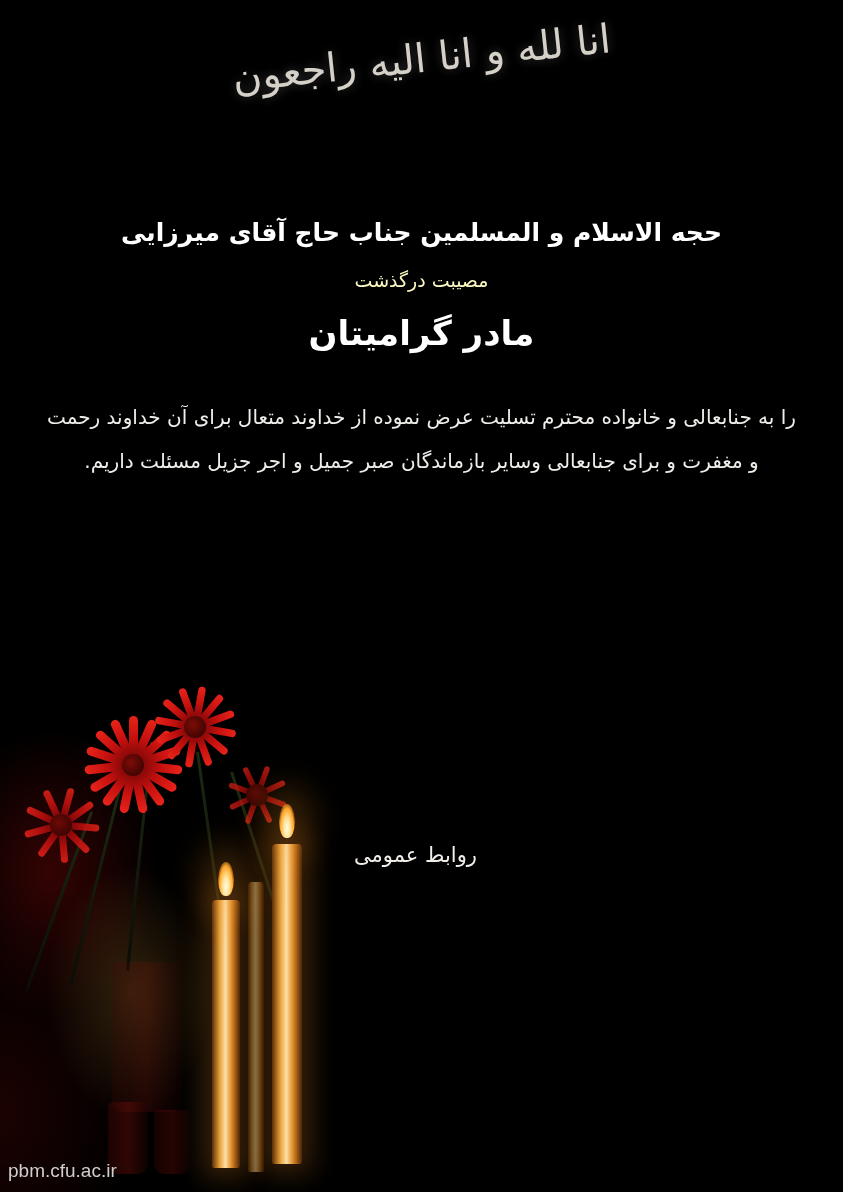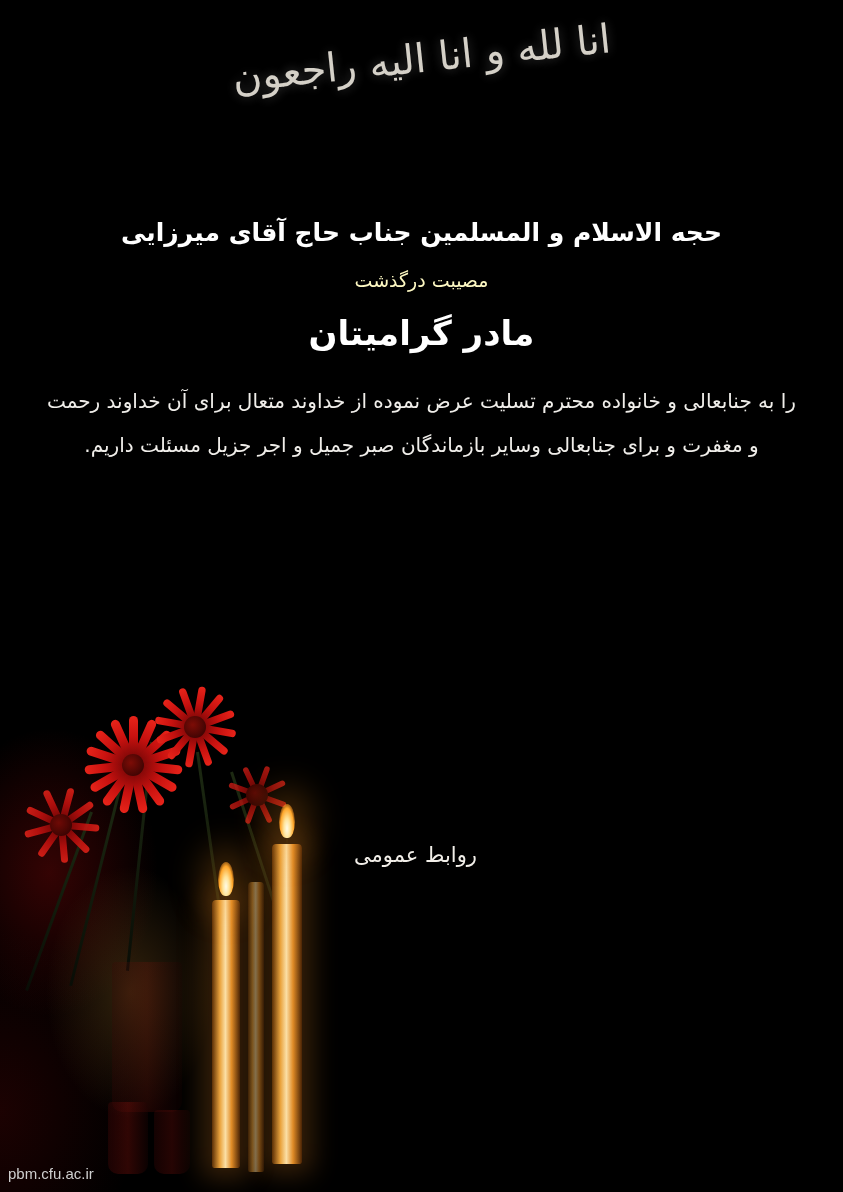--- a/index.html
+++ b/index.html
@@ -149,21 +149,21 @@
     color: #f2f2f2;
   }
   .event-line {
     font-size: 19px;
     margin-bottom: 22px;
     color: #fef9c3;
   }
   .deceased {
     font-size: 34px;
     font-weight: bold;
-    margin-bottom: 26px;
+    margin-bottom: 42px;
     color: #ffffff;
   }
   .body-text {
     font-size: 20px;
     line-height: 2.2;
     color: #f0eeea;
     text-align: center;
     max-width: 790px;
     margin: 0 auto;
   }
@@ -185,21 +185,21 @@
     font-size: 21px;
     line-height: 2.2;
   }
 
   
   .footer-url {
     position: absolute;
     left: 8px;
     bottom: 10px;
     font-family: "Liberation Sans", sans-serif;
-    font-size: 15px;
+    font-size: 19px;
     color: #cfcfcf;
     direction: ltr;
   }
 </style>
 </head>
 <body>
 
 <div class="poster">
 
   <div class="photo-area">

